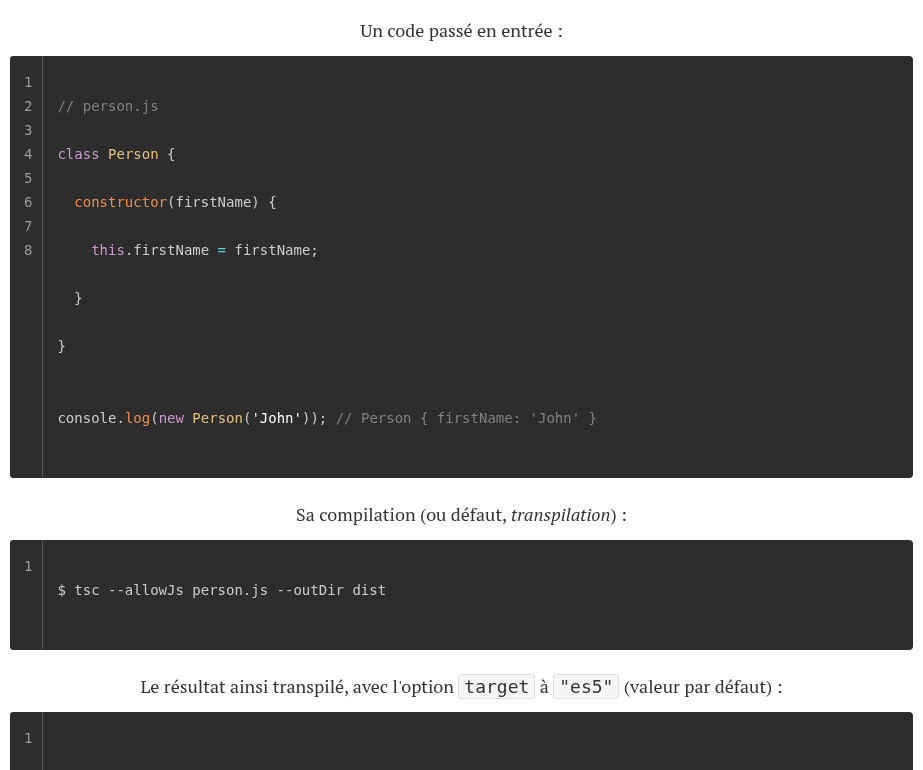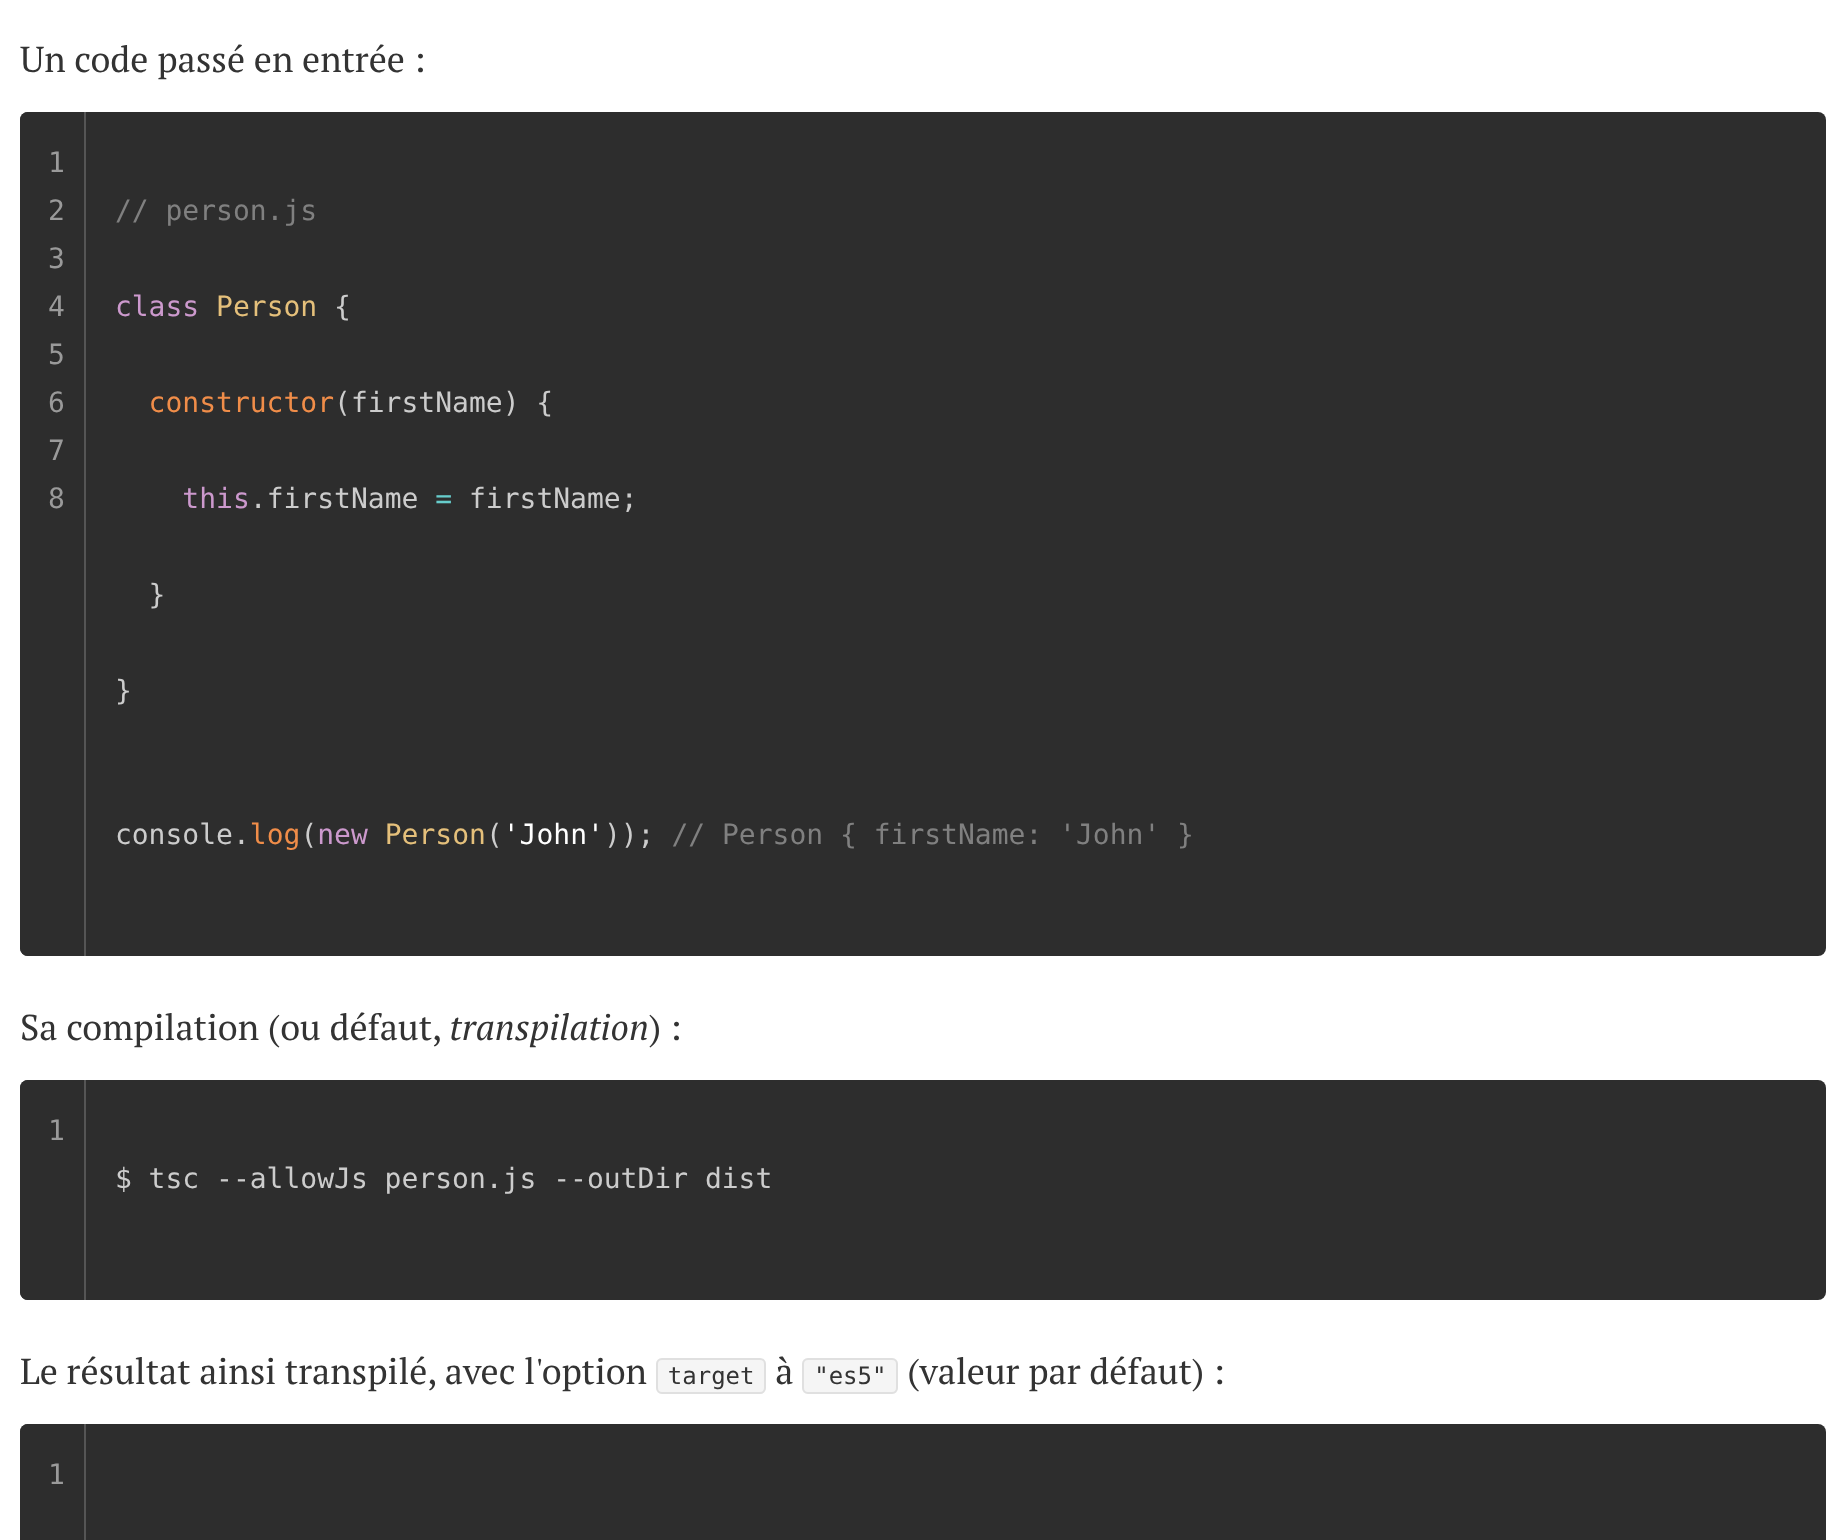--- a/index.html
+++ b/index.html
@@ -9,25 +9,26 @@
     font-family: Georgia, "Times New Roman", serif;
     color: #333;
     background: #fff;
     width: 923px;
   }
   .para {
     font-size: 18px;
     color: #333;
     margin: 8px 0 14px 0;
     font-family: "PT Serif", Georgia, serif;
+    text-align: center;
   }
   .para em { }
   .inline-code {
     font-family: "Consolas", "Menlo", monospace;
-    font-size: 12px;
+    font-size: 18px;
     background: #f5f5f5;
     border: 1px solid #e0e0e0;
     border-radius: 3px;
     padding: 1px 5px;
     color: #333;
   }
   .code-block {
     display: flex;
     background: #2d2d2d;
     border-radius: 4px;

